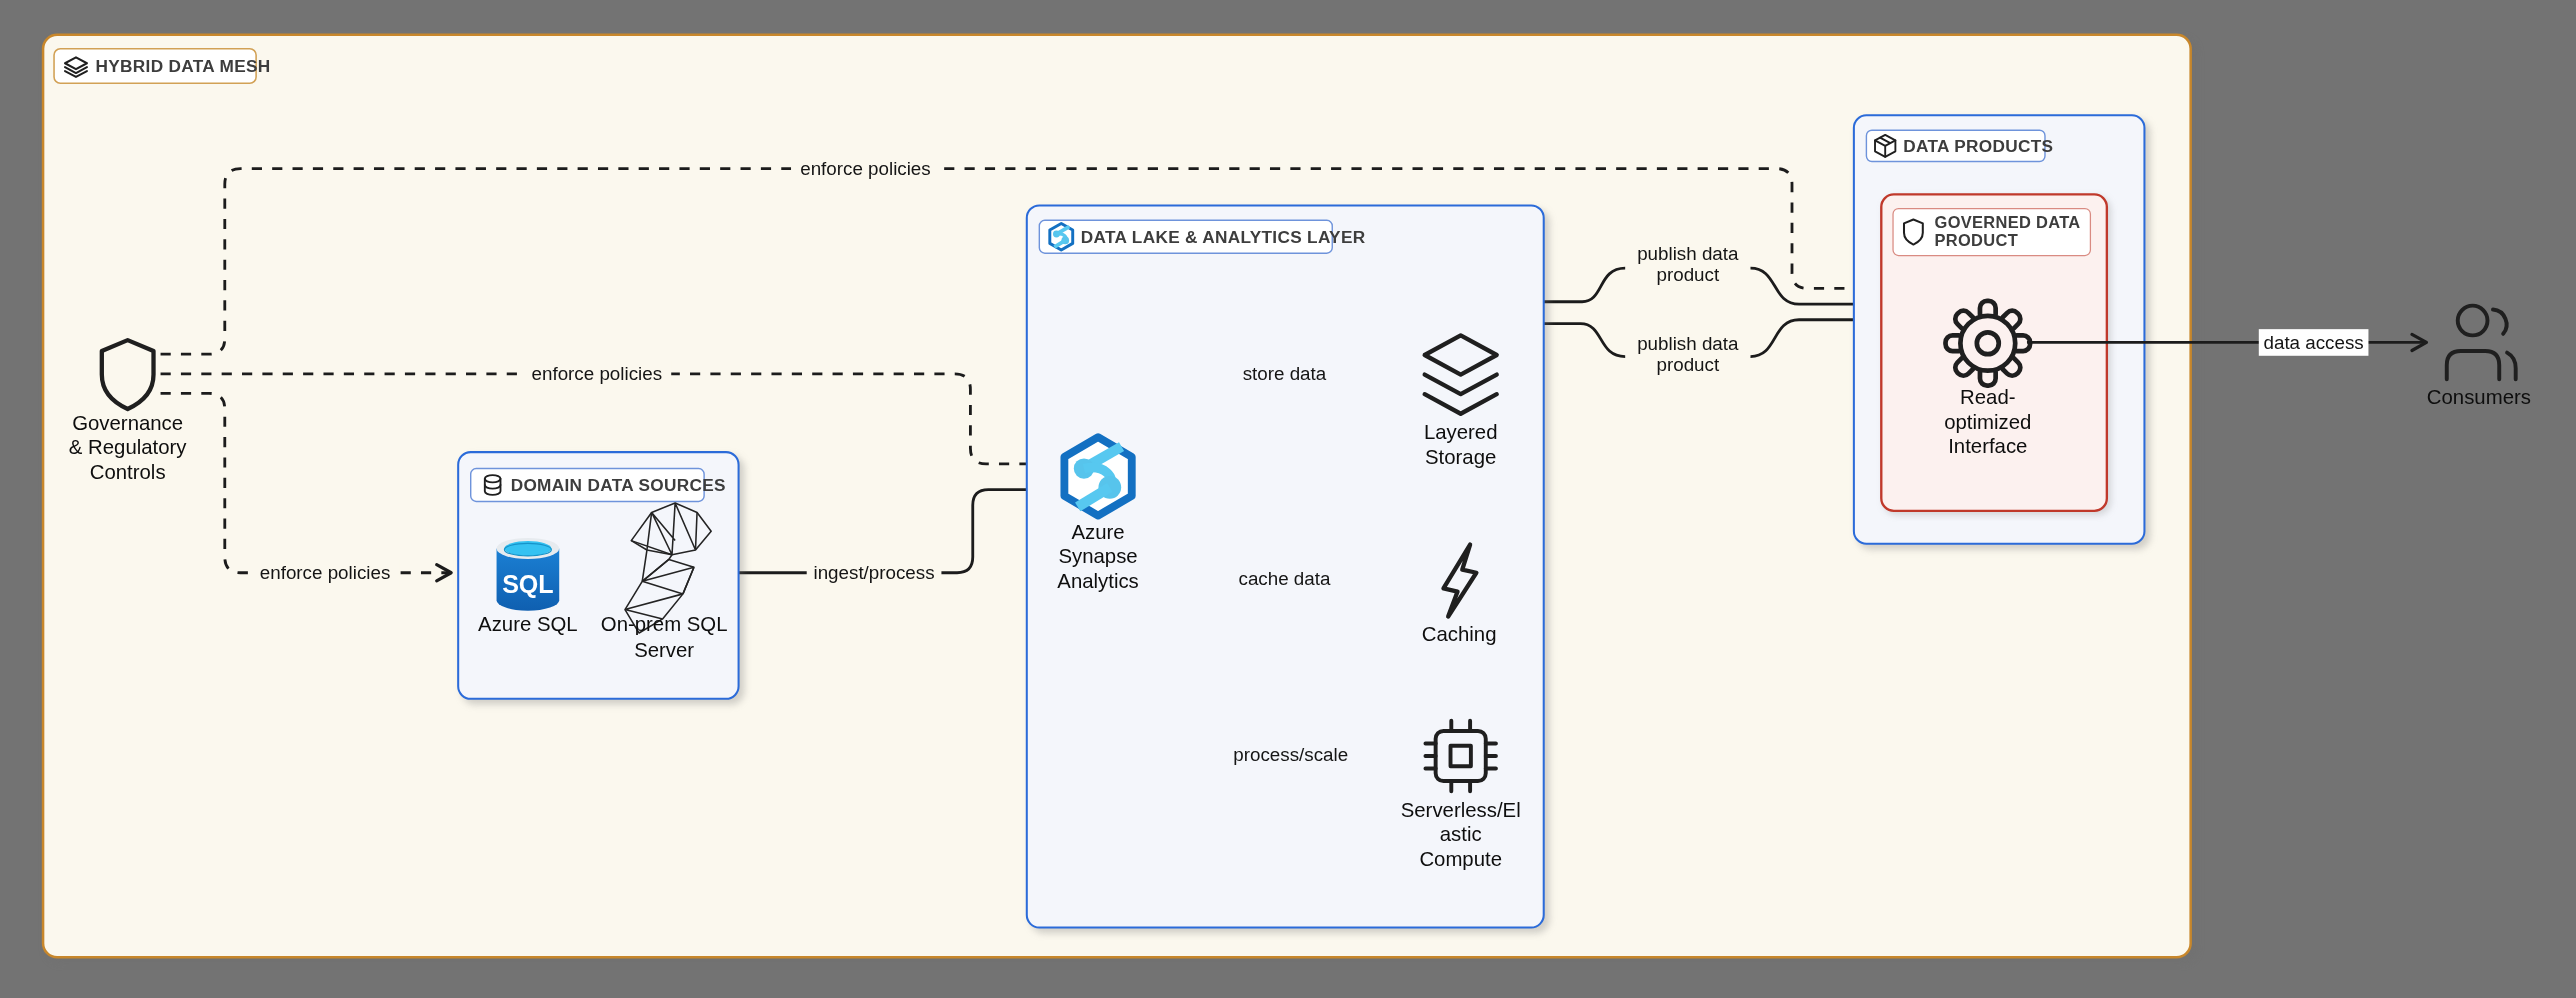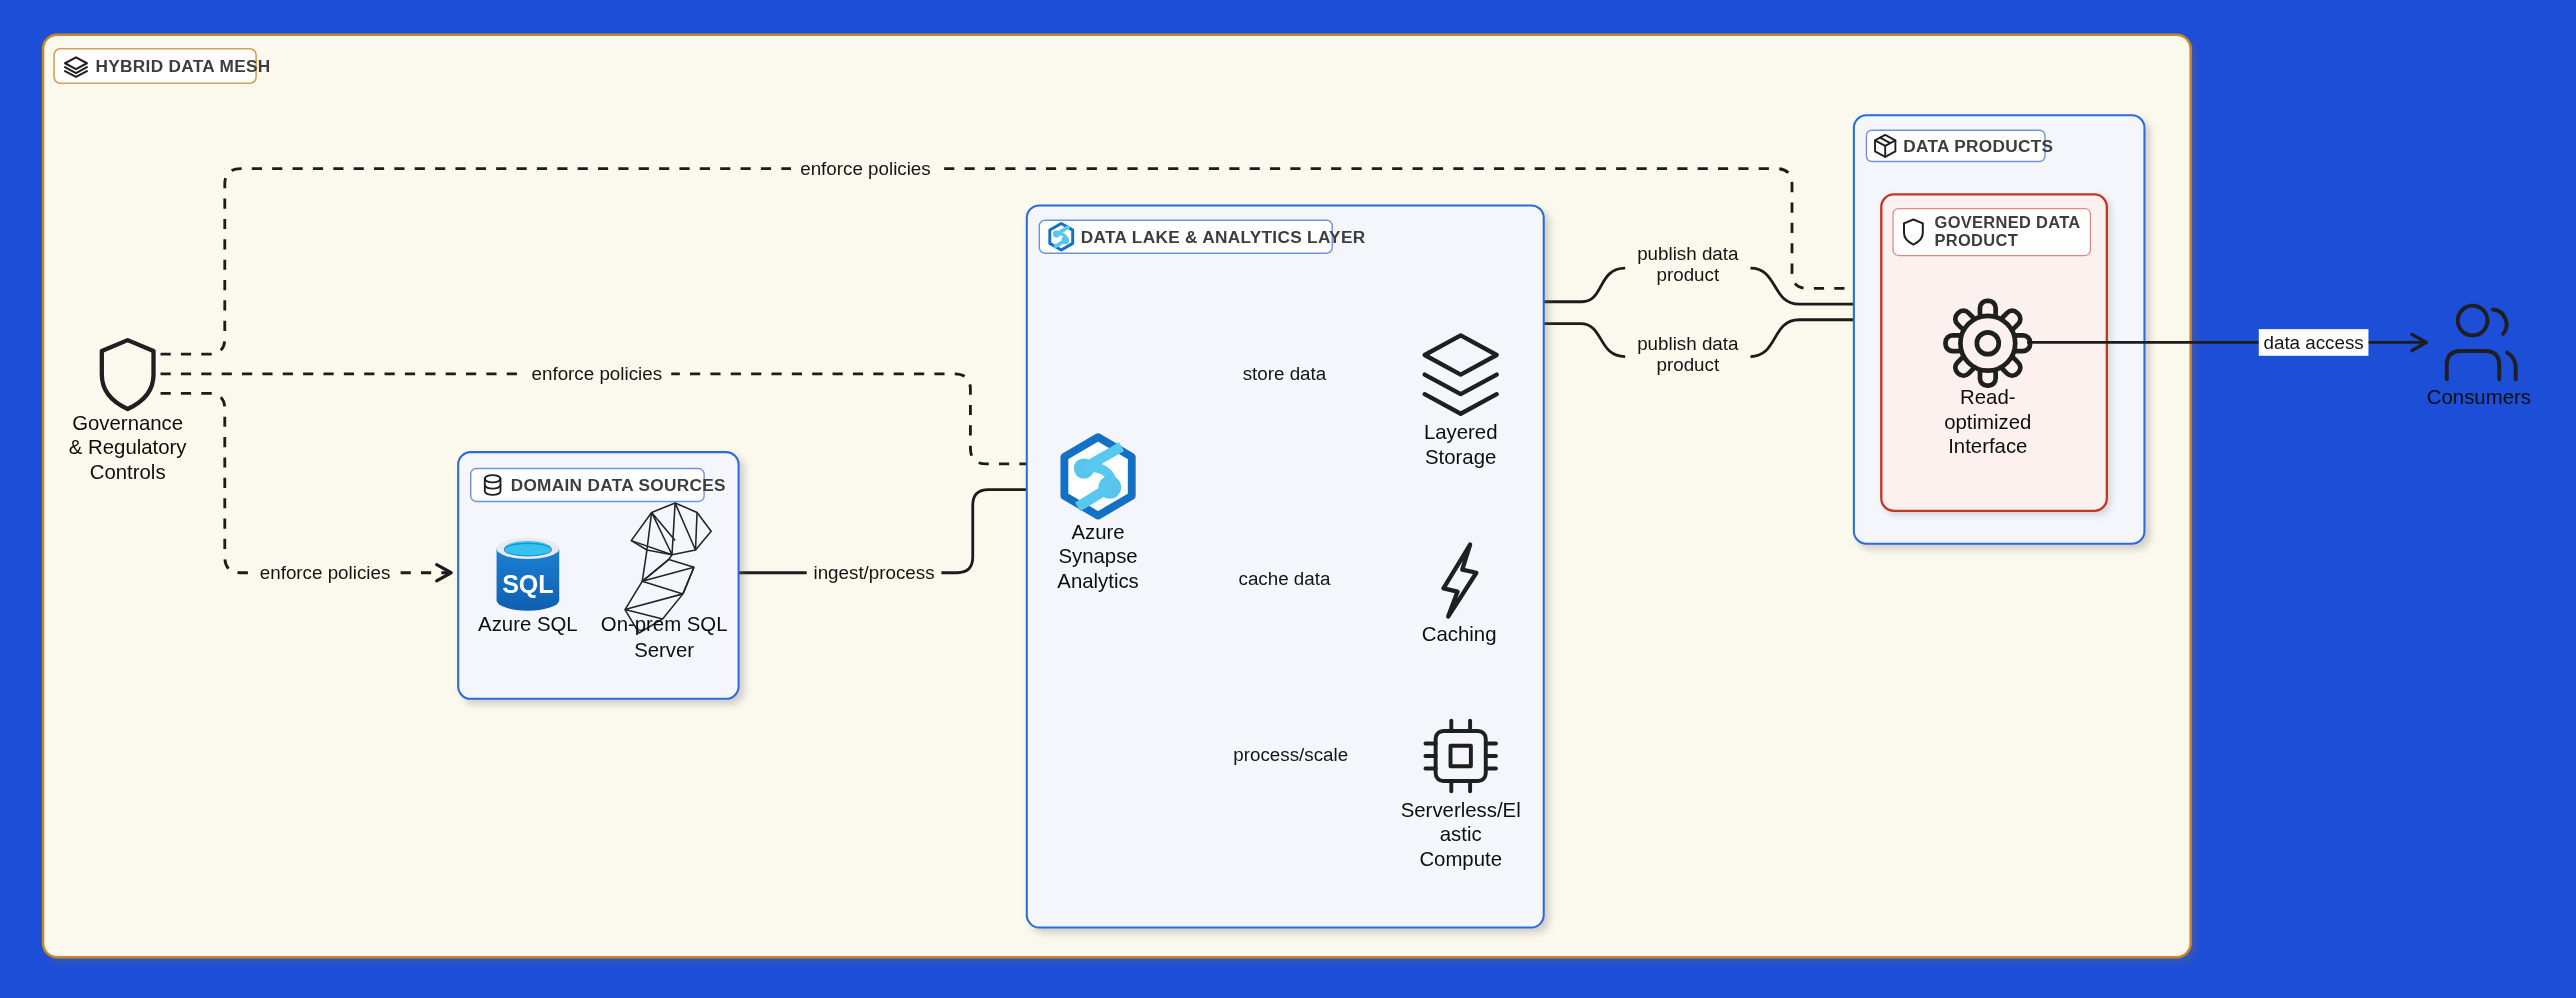--- a/index.html
+++ b/index.html
@@ -1,16 +1,16 @@
 <!DOCTYPE html>
 <html style="font-size:12.5px"><head>
 <meta charset="utf-8">
 <style>
   html,body{margin:0;padding:0;background:#ffffff;}
-  .stage{position:relative;width:2576px;height:999px;background:#1d4ed8;
+  .stage{position:relative;width:2576px;height:999px;background:#737373;
          font-family:"Liberation Sans", sans-serif;}
   svg{display:block;font-family:"Liberation Sans", sans-serif;}
   .edge{stroke:#1c1c1c;stroke-width:3.6;fill:none;}
   .edge.dashed{stroke-dasharray:13 13;}
   .elabel{font-size:24px;fill:#151515;text-anchor:middle;}
   .nlabel{font-size:26px;fill:#0e0e0e;text-anchor:middle;}
   .chiptext{font-size:22px;font-weight:bold;fill:#3d3d3d;letter-spacing:.4px;}
   .chiptext.sm{font-size:21px;}
   .icon{stroke:#1f1f1f;fill:none;stroke-linecap:round;stroke-linejoin:round;}
   .lbg-cream{fill:#fbf8ee;}

